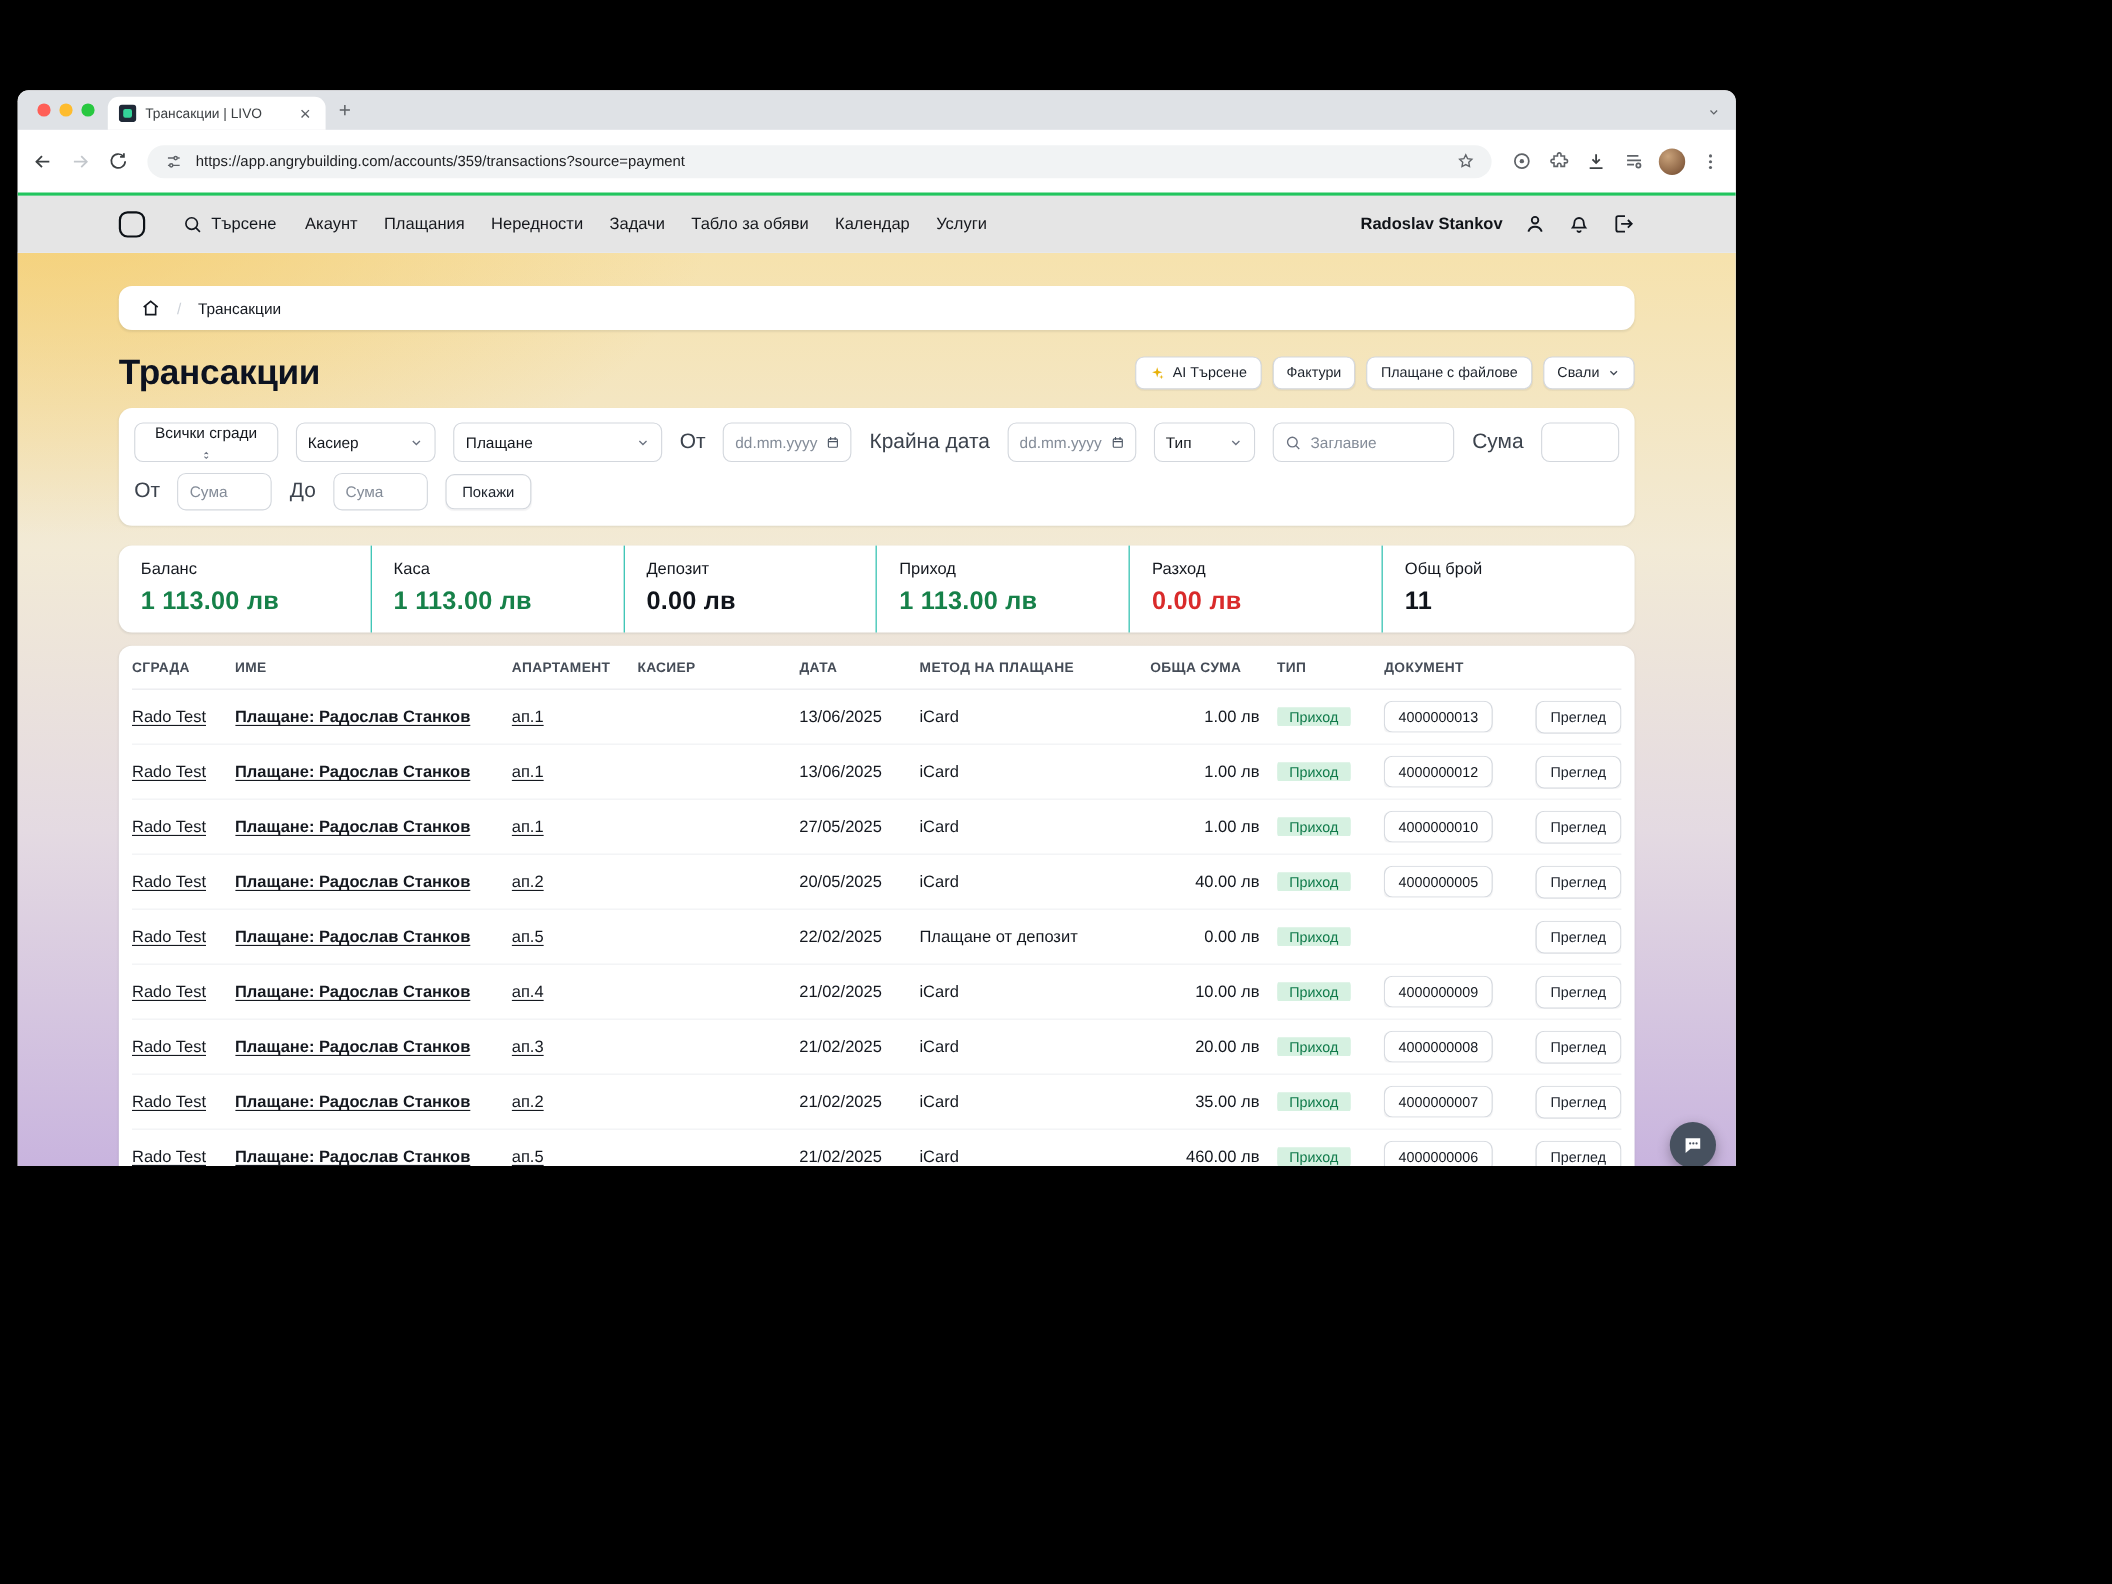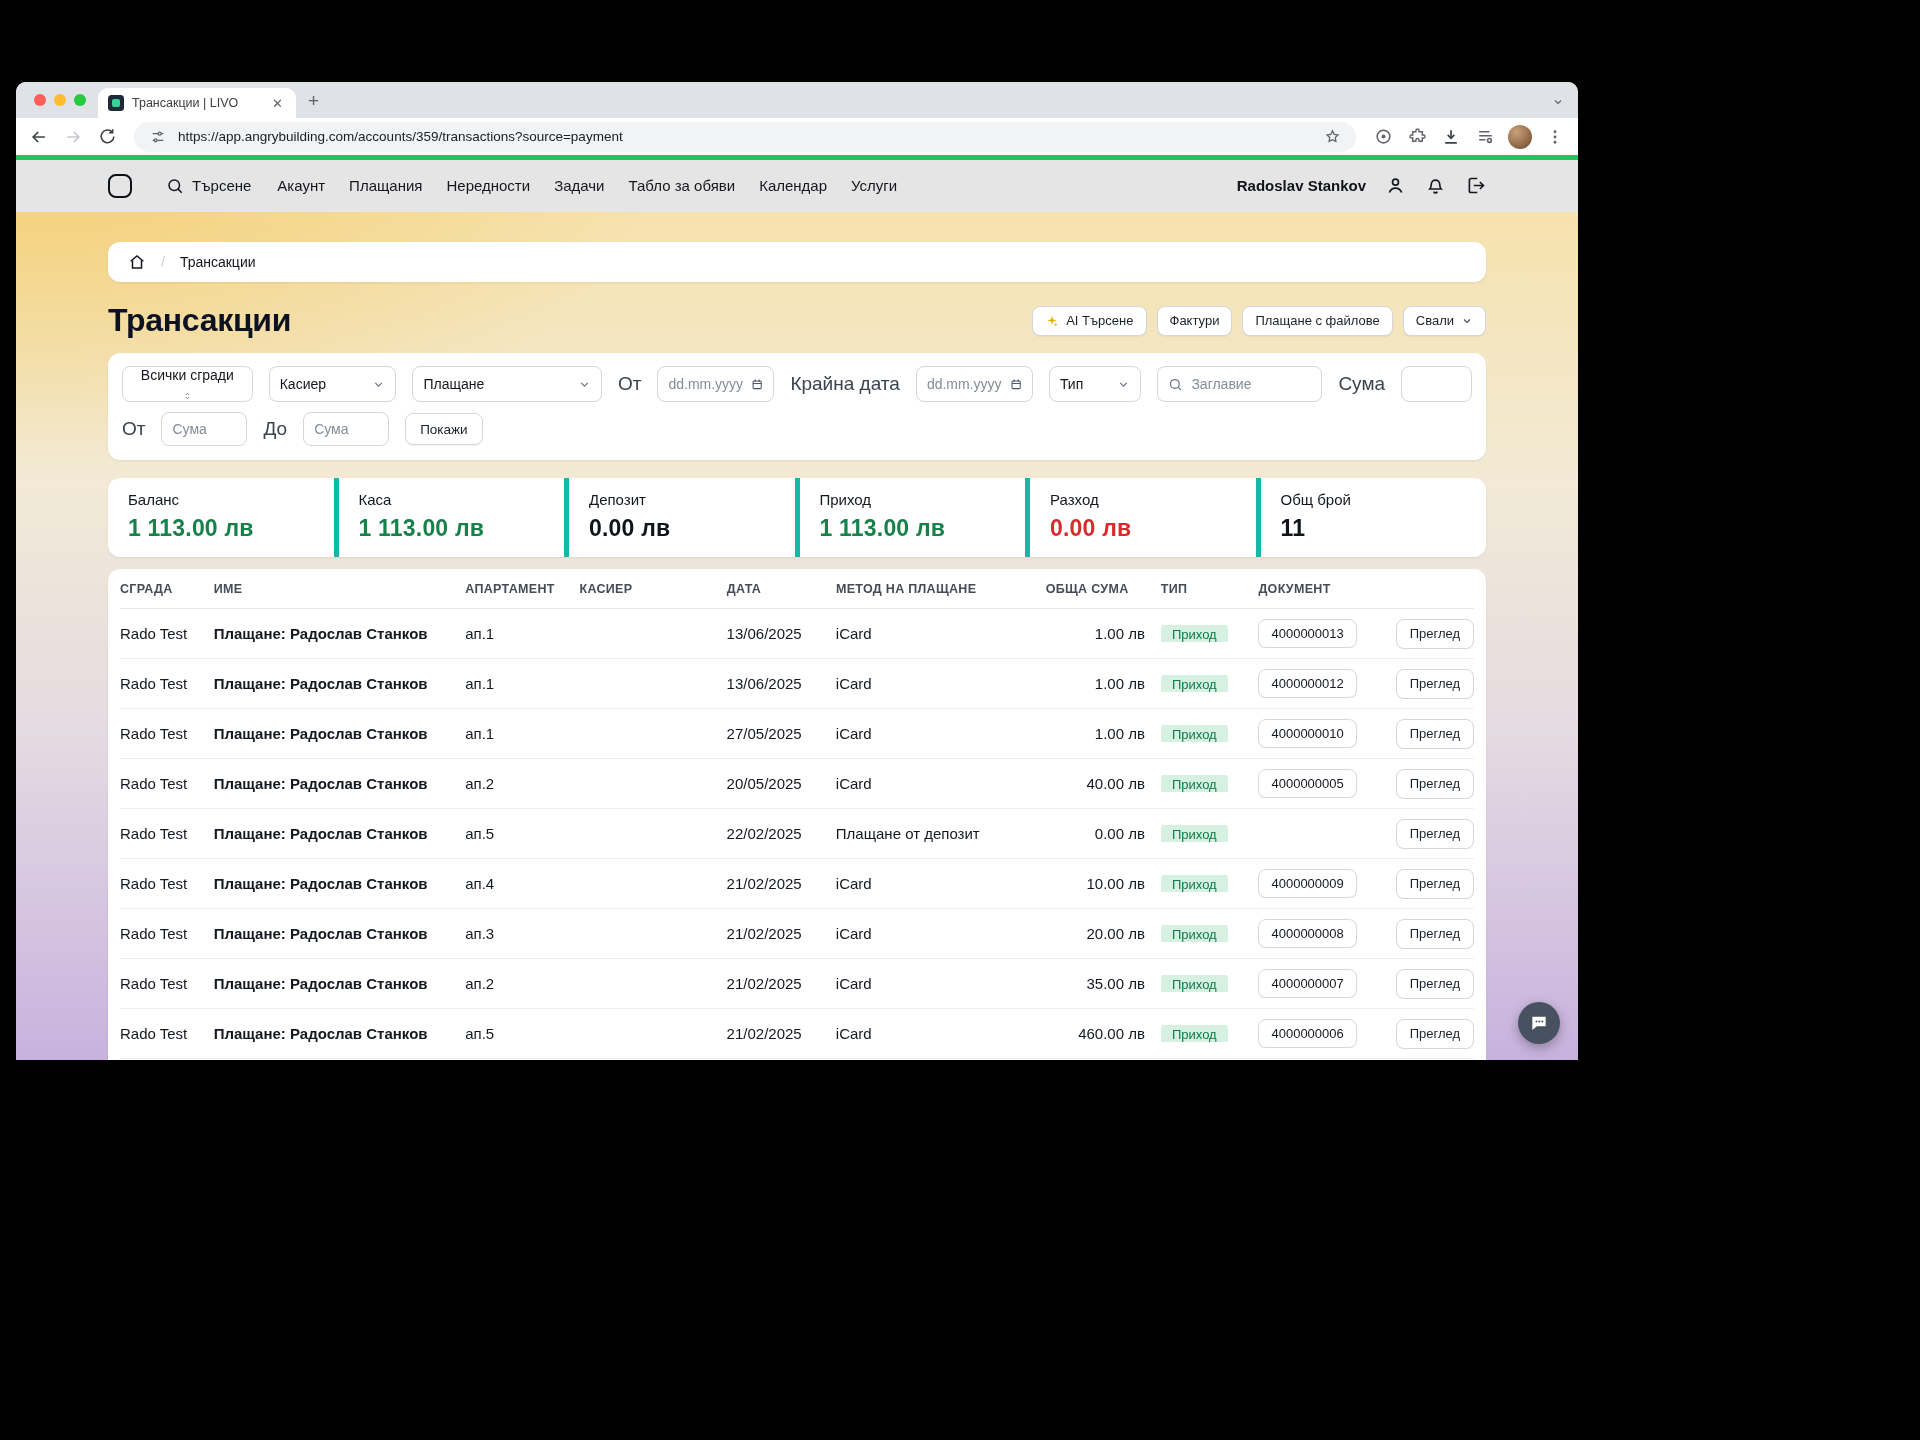--- a/index.html
+++ b/index.html
@@ -19,21 +19,21 @@
   .traffic{ position:absolute; left:18px; top:12px; display:flex; gap:8px; }
   .light{ width:12px; height:12px; border-radius:50%; }
   .light.red{ background:#ff5f57; } .light.yellow{ background:#febc2e; } .light.green{ background:#28c840; }
   .tab{ margin-left:82px; width:198px; height:30px; background:#fff; border-radius:10px 10px 0 0;
         display:flex; align-items:center; gap:8px; padding:0 10px; }
   .tab-title{ flex:1; font-size:12.5px; color:#3c4043; white-space:nowrap; overflow:hidden; }
   .tab-close{ color:#5f6368; font-size:13px; line-height:1; padding:2px 3px; border-radius:4px; }
   .new-tab{ color:#5f6368; font-size:19px; line-height:1; margin:0 0 8px 12px; }
   .tab-search{ position:absolute; right:14px; bottom:10px; display:flex; }
   
-  .toolbar{ height:42px; background:#fff; display:flex; align-items:center; padding:0 12px; gap:12px; border-bottom:5px solid #22c55e; }
+  .toolbar{ height:60px; background:#fff; display:flex; align-items:center; padding:0 12px; gap:12px; border-bottom:3px solid #22c55e; }
   .tb-icon{ display:flex; align-items:center; justify-content:center; width:22px; height:22px; }
   .omnibox{ flex:1; height:30px; background:#f1f3f4; border-radius:15px; display:flex; align-items:center; gap:9px; padding:0 13px; margin:0 4px; }
   .url{ flex:1; font-size:13.5px; color:#202124; white-space:nowrap; overflow:hidden; }
   .avatar{ width:24px; height:24px; border-radius:50%; background:radial-gradient(circle at 35% 30%, #c9a27a, #8a6243 70%, #5f4228); }
   
   .app-header{ height:52px; background:#e5e5e5; border-bottom:1px solid #e6e8eb; display:flex; align-items:center; padding:0 92px; }
   .logo{ width:24px; height:24px; border:2.5px solid #0c1116; border-radius:8px; margin-right:34px; flex:none; }
   .hsearch{ display:flex; align-items:center; gap:8px; font-size:15px; color:#14181f; margin-right:26px; }
   .main-nav{ display:flex; gap:24px; }
   .nav-item{ font-size:15px; color:#16181d; font-weight:500; white-space:nowrap; cursor:pointer; }
@@ -64,21 +64,21 @@
   .ctrl.spread{ justify-content:space-between; }
   .ph{ color:#848c98; }
   .flabel{ font-size:19px; color:#3c434d; white-space:nowrap; }
   .w-building{ width:133px;flex-direction:column; } .w-cashier{ width:130px; } .w-payment{ width:193px; }
   .w-date{ width:117px; } .w-type{ width:94px; } .w-search{ width:168px; } .w-amount{ width:72px; }
   .w-sum{ width:86px; height:34px; }
   .show-btn{ height:32px; padding:4px 14px; font-size:13.5px; }
   
   .stats{ margin-top:18px; display:flex; }
   .stat{ flex:1; padding:13px 20px 15px; }
-  .stat + .stat{ border-left:5px solid #14b8a6; }
+  .stat + .stat{ border-left:1px solid #14b8a6; }
   .stat-label{ font-size:15px; color:#14181f; }
   .stat-value{ font-size:23px; font-weight:700; margin-top:7px; letter-spacing:.2px; }
   .tone-green{ color:#168149; } .tone-red{ color:#d92b2b; } .tone-dark{ color:#10141b; }
   
   .table-card{ margin-top:12px; padding:0 12px 24px; }
   .thead{ display:flex; align-items:center; height:40px; border-bottom:1px solid #e5e7eb; }
   .th{ font-size:12.5px; font-weight:700; color:#454c57; letter-spacing:.3px; white-space:nowrap; }
   .trow{ display:flex; align-items:center; height:50px; border-bottom:1px solid #eef0f3; }
   .td{ font-size:15px; color:#14181f; white-space:nowrap; overflow:hidden; }
   .col-building{ width:96px; } .col-name{ width:258px; } .col-apartment{ width:117px; }

